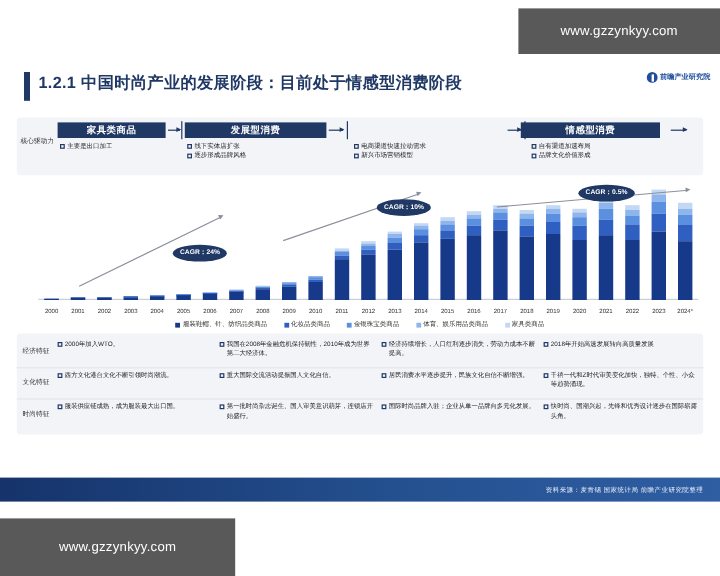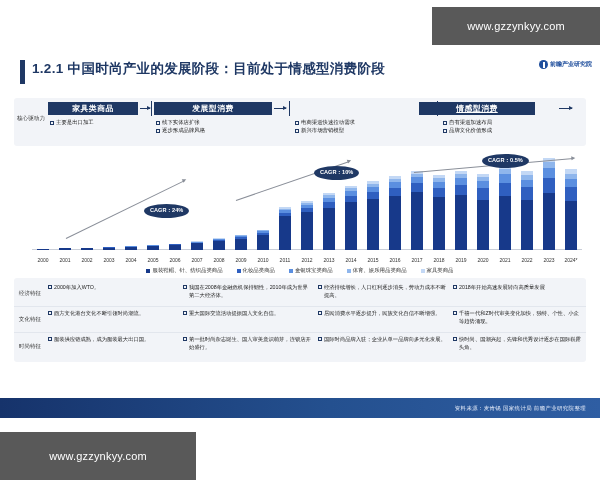--- a/index.html
+++ b/index.html
@@ -245,21 +245,21 @@
     <div class="divider" style="left:275px;"></div>
 
     <div class="stage-pts" style="left:281px;">
       <div><span class="bx"></span><span>电商渠道快速拉动需求</span></div>
       <div><span class="bx"></span><span>新兴市场营销模型</span></div>
     </div>
 
     <div class="arrow" style="left:409px;width:11px;"></div>
     <div class="divider" style="left:423px;"></div>
 
-    <div class="stage" style="left:405px;width:116px;text-decoration:underline;">
+    <div class="stage" style="left:420px;width:116px;">
       <span>情感型消费</span>
     </div>
     <div class="stage-pts" style="left:429px;">
       <div><span class="bx"></span><span>自有渠道加速布局</span></div>
       <div><span class="bx"></span><span>品牌文化价值形成</span></div>
     </div>
 
     <div class="arrow" style="left:545px;width:13px;"></div>
   </div>
 

